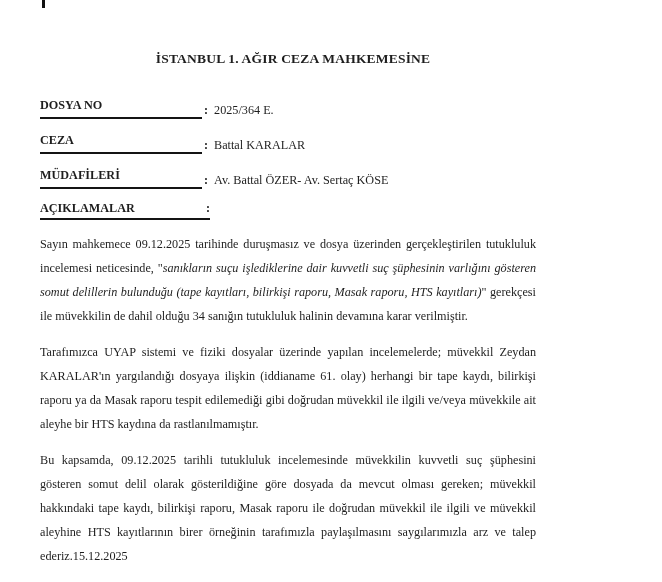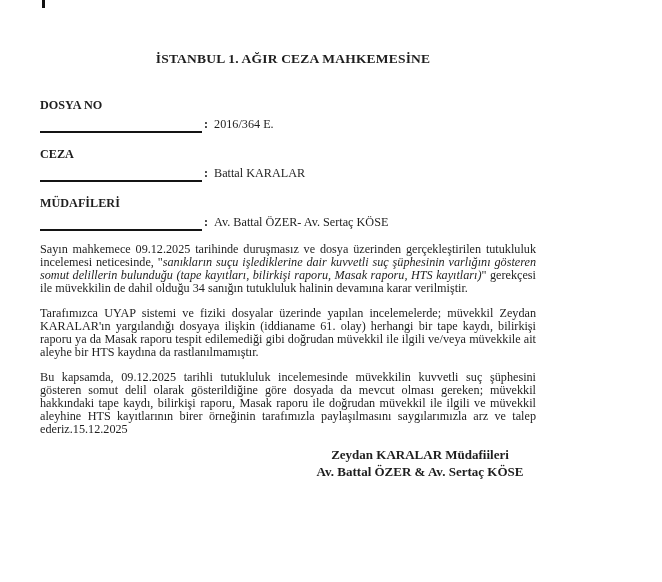--- a/index.html
+++ b/index.html
@@ -37,21 +37,21 @@
     line-height: 17px;
     font-size: 12.2px;
     white-space: nowrap;
   }
   .field-row.first { margin-top: 30px; }
   .field-label {
     display: inline-block;
     width: 162px;
     border-bottom: 2px solid #141414;
     font-weight: 700;
-    padding-bottom: 17px;
+    padding-bottom: 3px;
     vertical-align: bottom;
   }
   .colon { font-weight: 700; padding-left: 2px; }
   .field-value { padding-left: 6px; }
   .field-para {
     margin-top: 13px;
     text-align: justify;
     line-height: 16.5px;
     font-size: 12.2px;
   }
@@ -61,21 +61,21 @@
     display: inline-flex;
     justify-content: space-between;
     width: 170px;
     border-bottom: 2px solid #141414;
     font-weight: 700;
     padding-bottom: 1px;
   }
   .para {
     margin: 12px 0 0 0;
     text-align: justify;
-    line-height: 13px;
+    line-height: 24px;
     font-size: 12.2px;
   }
   .para.p2, .para.p3 { }
   .seg-italic { font-style: italic; }
   .seg-bold { font-weight: 400; }
   .signature {
     margin: 11px 0 0 auto;
     width: 232px;
     text-align: center;
     font-weight: 700;
@@ -86,27 +86,31 @@
 </head>
 <body>
 
 <div class="page">
   <div class="top-mark"></div>
 
   <h1 class="title">İSTANBUL 1. AĞIR CEZA MAHKEMESİNE</h1>
 
   <div class="content">
 
-    <div class="field-row first"><span class="field-label">DOSYA NO</span><span class="colon">:</span><span class="field-value">2016/364 E.</span></div>
+    <div class="field-row first"><span class="field-label">DOSYA NO</span><span class="colon">:</span><span class="field-value">2025/364 E.</span></div>
 
     <div class="field-row"><span class="field-label">CEZA</span><span class="colon">:</span><span class="field-value">Battal KARALAR</span></div>
 
     <div class="field-row"><span class="field-label">MÜDAFİLERİ</span><span class="colon">:</span><span class="field-value">Av. Battal ÖZER- Av. Sertaç KÖSE</span></div>
 
 
+    <div class="heading-row"><span class="heading-box">
+          <span>AÇIKLAMALAR</span>
+          <span>:</span>
+        </span></div>
 
     <p class="para p1"><span>Sayın mahkemece 09.12.2025 tarihinde duruşmasız ve dosya üzerinden gerçekleştirilen tutukluluk incelemesi neticesinde, "</span><span class="seg-italic">sanıkların suçu işlediklerine dair kuvvetli suç şüphesinin varlığını gösteren somut delillerin bulunduğu (tape kayıtları, bilirkişi raporu, Masak raporu, HTS kayıtları)</span><span>" gerekçesi ile müvekkilin de dahil olduğu 34 sanığın tutukluluk halinin devamına karar verilmiştir.</span></p>
 
     <p class="para p2"><span>Tarafımızca UYAP sistemi ve fiziki dosyalar üzerinde yapılan incelemelerde; müvekkil Zeydan KARALAR'ın yargılandığı dosyaya ilişkin (iddianame 61. olay) herhangi bir tape kaydı, bilirkişi raporu ya da Masak raporu tespit edilemediği gibi doğrudan müvekkil ile ilgili ve/veya müvekkile ait aleyhe bir HTS kaydına da rastlanılmamıştır.</span></p>
 
     <p class="para p3"><span>Bu kapsamda, 09.12.2025 tarihli tutukluluk incelemesinde </span><span class="seg-bold">müvekkilin kuvvetli suç şüphesini gösteren somut delil olarak gösterildiğine göre dosyada da mevcut olması gereken</span><span>; müvekkil hakkındaki tape kaydı, bilirkişi raporu, Masak raporu ile doğrudan müvekkil ile ilgili ve müvekkil aleyhine HTS kayıtlarının birer örneğinin tarafımızla paylaşılmasını saygılarımızla arz ve talep ederiz.15.12.2025</span></p>
 
     <div class="signature">
       <div>Zeydan KARALAR Müdafiileri</div>
       <div>Av. Battal ÖZER &amp; Av. Sertaç KÖSE</div>

